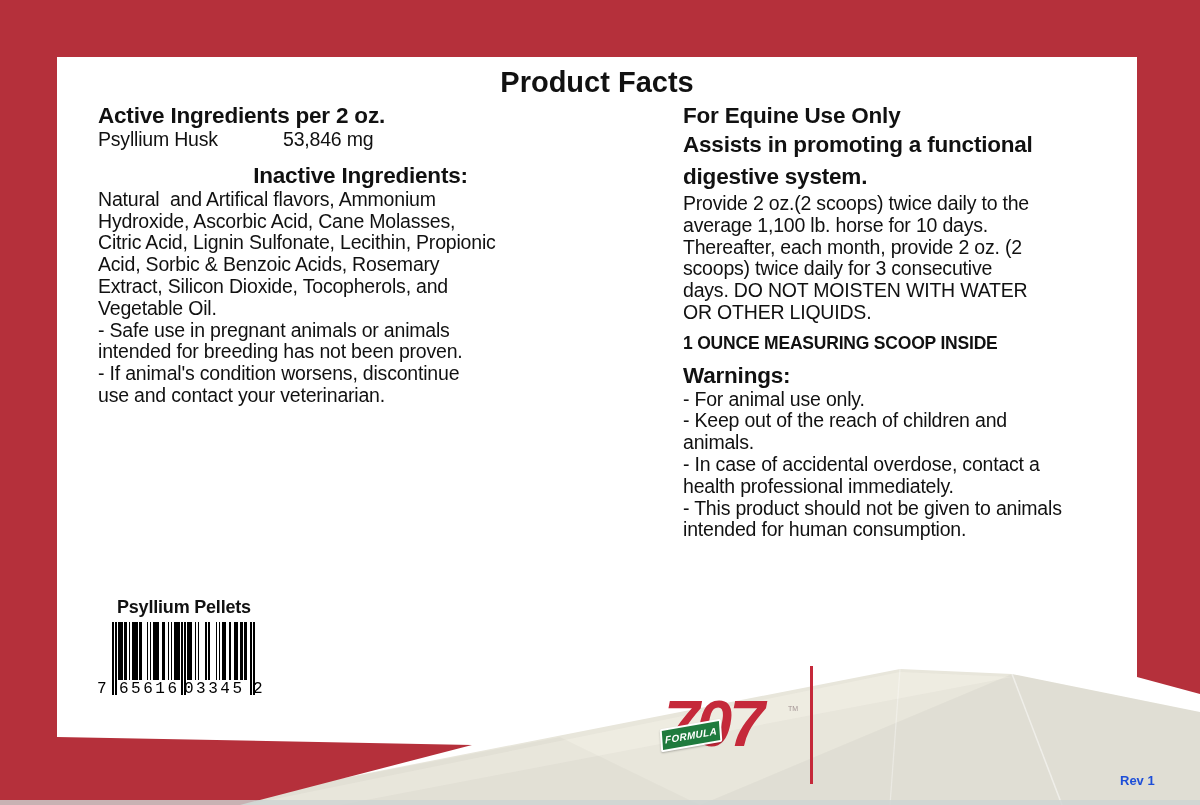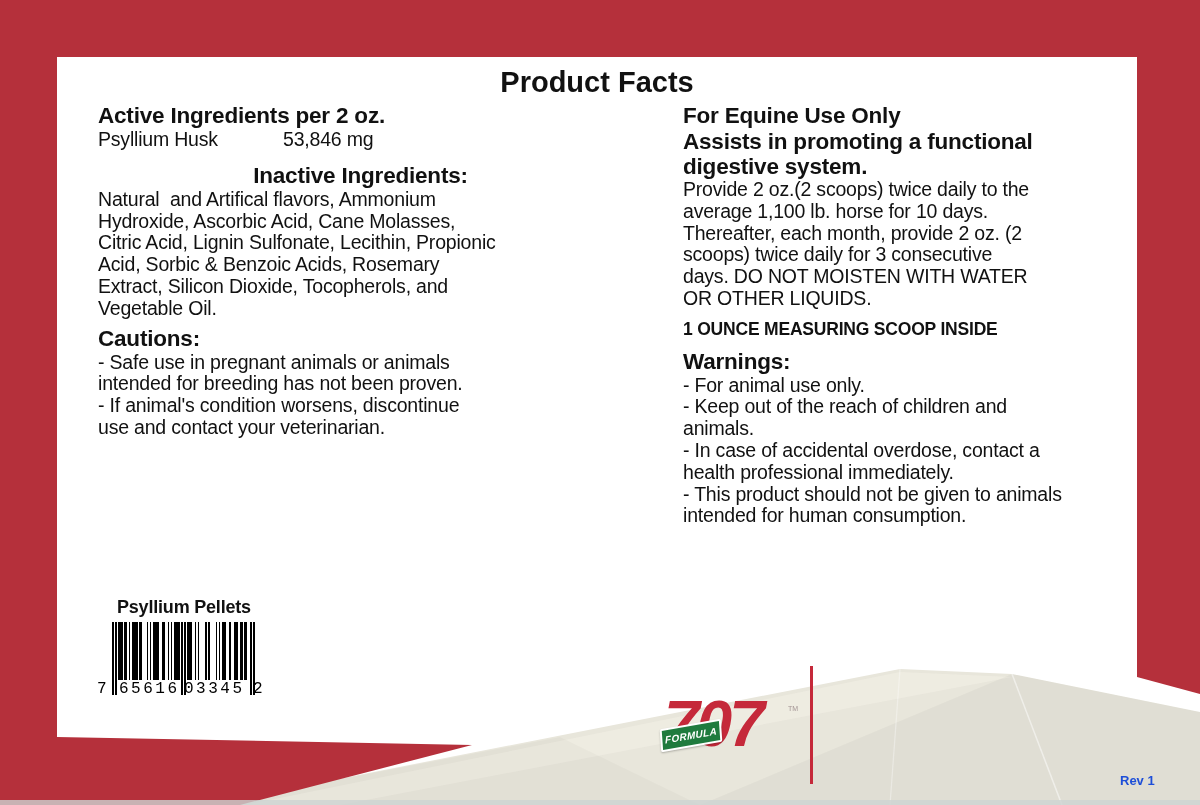--- a/index.html
+++ b/index.html
@@ -6,21 +6,21 @@
   .stage{position:relative;width:1200px;height:805px;overflow:hidden;
          font-family:"Liberation Sans",sans-serif;color:#111;background:#fff;}
   .bg{position:absolute;left:0;top:0;width:1200px;height:805px;}
   .abs{position:absolute;}
   .ml{white-space:pre-wrap;}
   .title{left:0;top:66px;width:1194px;text-align:center;font-size:29px;font-weight:bold;letter-spacing:0;}
   .col{line-height:21.8px;font-size:19.5px;letter-spacing:-0.2px;}
   .col-left{left:98px;top:103px;width:525px;}
   .col-right{left:683px;top:103px;width:470px;}
   .h1x{font-size:22.5px;font-weight:bold;line-height:26px;letter-spacing:-0.2px;}
-  .h-claim{font-size:22.5px;font-weight:bold;line-height:25px;letter-spacing:-0.2px;}
+  .h-claim{font-size:22.5px;font-weight:bold;line-height:32px;letter-spacing:-0.2px;}
   .mt4{margin-top:12px;text-align:center;}.mt6{margin-top:6px;}.mt8{margin-top:8px;}
   .ingrow{display:flex;}
   .ingname{width:185px;}
   .scoopnote{font-size:17.5px;font-weight:bold;letter-spacing:-0.2px;margin-top:9px;}
   .bc-name{left:117px;top:597px;font-size:18px;font-weight:bold;letter-spacing:-0.2px;}
   .bc-wrap{left:112px;top:622px;width:160px;height:82px;}
   .bar{position:absolute;top:0;width:1.5px;height:58px;background:#000;}
   .bar.guard{height:73px;}
   .bc-digit{position:absolute;top:58px;font-size:16px;font-family:"Liberation Mono","DejaVu Sans Mono",monospace;color:#000;}
   .bc-first{left:-15px;}
@@ -68,21 +68,20 @@
       <span class="ingname">Psyllium Husk</span>
       <span>53,846 mg</span>
     </div>
     <div class="h1x mt4">Inactive Ingredients:</div>
     <div class="ml">Natural  and Artifical flavors, Ammonium
 Hydroxide, Ascorbic Acid, Cane Molasses,
 Citric Acid, Lignin Sulfonate, Lecithin, Propionic
 Acid, Sorbic &amp; Benzoic Acids, Rosemary
 Extract, Silicon Dioxide, Tocopherols, and
 Vegetable Oil.</div>
-    <div class="h1x mt6">Cautions:</div>
     <div class="ml">- Safe use in pregnant animals or animals
 intended for breeding has not been proven.
 - If animal's condition worsens, discontinue
 use and contact your veterinarian.</div>
   </div>
 
   <div class="abs col col-right">
     <div class="h1x">For Equine Use Only</div>
     <div class="h-claim ml">Assists in promoting a functional
 digestive system.</div>

